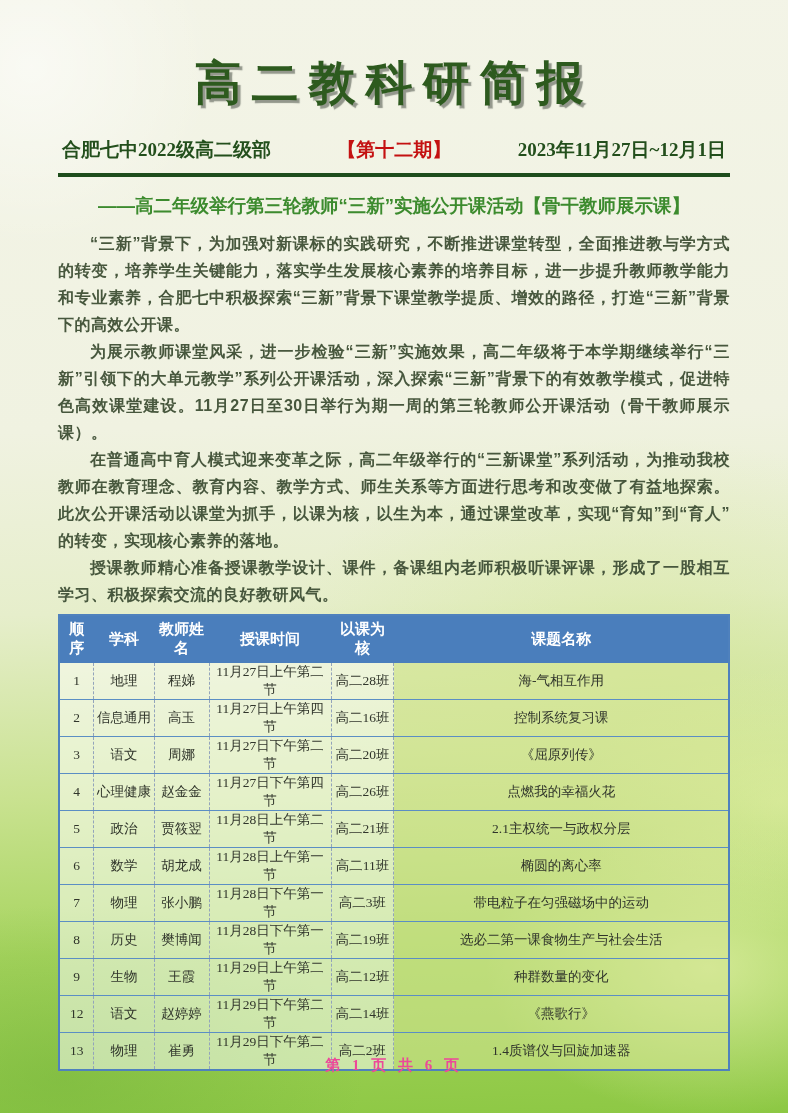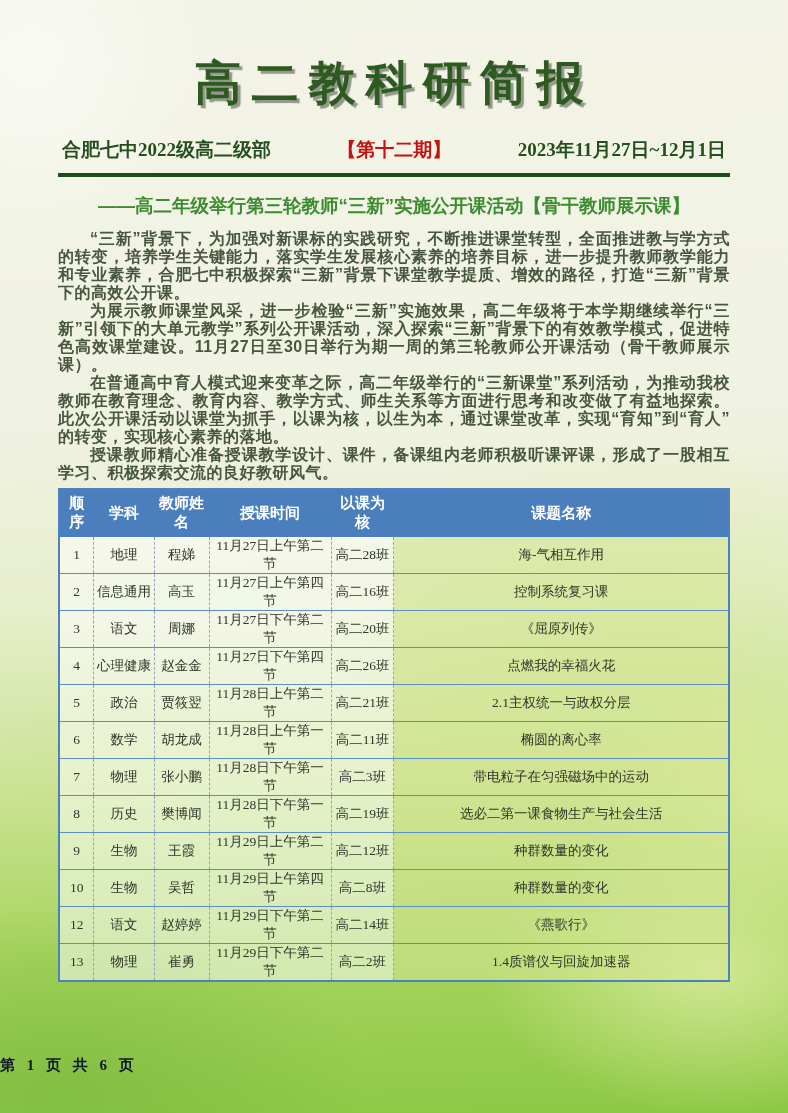--- a/index.html
+++ b/index.html
@@ -38,21 +38,21 @@
     font-size:23px; font-weight:bold; color:#3c8b2e; letter-spacing:1px;
   }
   .subheadline{
     text-align:center; margin-top:16px;
     font-size:18.5px; font-weight:bold; color:#3c8b2e;
   }
 
   .body-text{ margin-top:12px; }
   .body-text p{
     font-size:16px; font-weight:bold; color:#47573d;
-    line-height:18px; text-align:justify; text-indent:2em;
+    line-height:27px; text-align:justify; text-indent:2em;
     letter-spacing:.5px;
   }
 
   table.schedule{
     width:100%; margin-top:6px; border-collapse:collapse;
     border:2px solid #4f81bd;
     font-family:"Liberation Serif","DejaVu Serif",serif;
   }
   table.schedule th{
     background:#4a7ebc; color:#ffffff; font-weight:bold;
@@ -65,22 +65,22 @@
     border-top:1px solid #5b8ec4; border-bottom:1px solid #5b8ec4;
   }
   table.schedule td + td{ border-left:1px dashed #93a4bb; }
   table.schedule td:last-child{ background:rgba(213,230,150,.55); }
   
   col.c-seq{ width:5.2%; } col.c-subj{ width:9.0%; } col.c-name{ width:8.2%; }
   col.c-time{ width:18.2%; } col.c-class{ width:9.4%; } col.c-topic{ width:50%; }
 
   .footer{
     position:absolute; left:0; bottom:38px; width:100%;
-    font-family:"Liberation Serif","DejaVu Serif",serif;
-    font-size:15px; font-weight:bold; color:#0f172a; letter-spacing:4px;
+    text-align:center; font-family:"Liberation Serif","DejaVu Serif",serif;
+    font-size:15px; font-weight:bold; color:#ec4899; letter-spacing:4px;
   }
 </style>
 </head>
 <body>
 
 <div class="page">
 
   <header class="masthead">
     <h1>高二教科研简报</h1>
     <div class="issue-line">
@@ -187,28 +187,20 @@
           </tr>
           <tr>
             <td>9</td>
             <td>生物</td>
             <td>王霞</td>
             <td>11月29日上午第二节</td>
             <td>高二12班</td>
             <td>种群数量的变化</td>
           </tr>
           <tr>
-            <td>10</td>
-            <td>生物</td>
-            <td>吴哲</td>
-            <td>11月29日上午第四节</td>
-            <td>高二8班</td>
-            <td>种群数量的变化</td>
-          </tr>
-          <tr>
             <td>12</td>
             <td>语文</td>
             <td>赵婷婷</td>
             <td>11月29日下午第二节</td>
             <td>高二14班</td>
             <td>《燕歌行》</td>
           </tr>
           <tr>
             <td>13</td>
             <td>物理</td>

